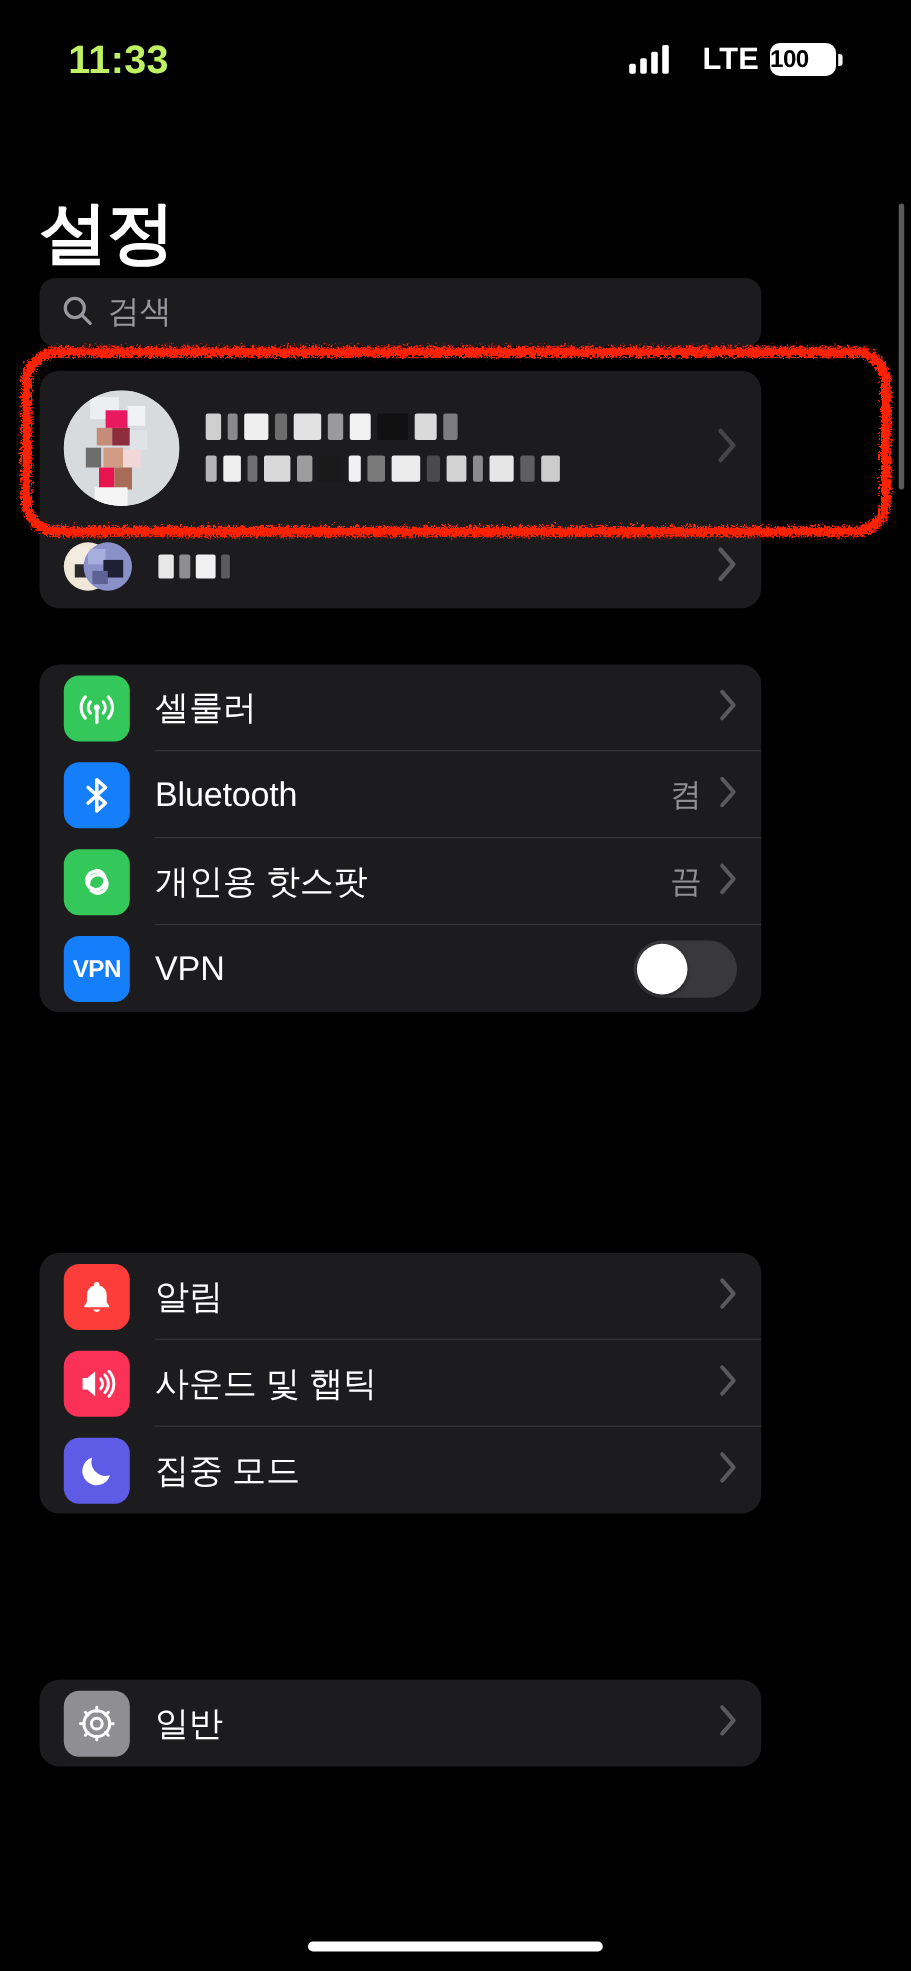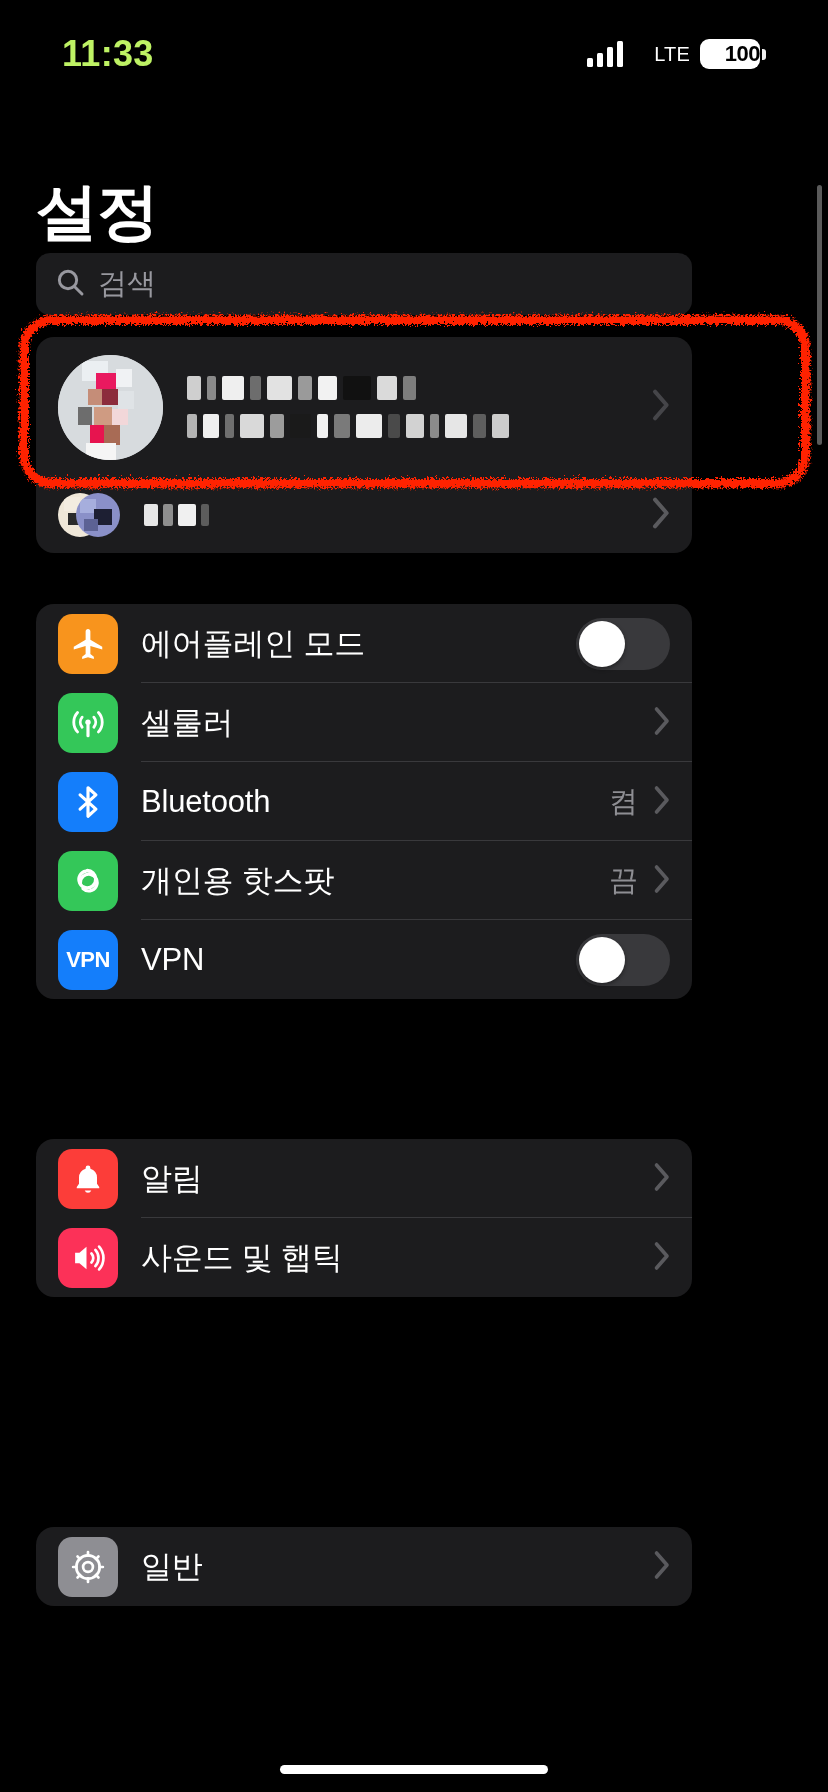--- a/index.html
+++ b/index.html
@@ -18,25 +18,25 @@
     padding:0 62px 0 62px;
   }
   .sb-time { color:#bef264; font-size:36px; font-weight:600; letter-spacing:.3px; line-height:1; }
   .sb-right { display:flex; align-items:center; gap:10px; }
   .sig { display:flex; align-items:flex-end; gap:4px; height:26px; }
   .sig i { display:block; width:6px; background:#fff; border-radius:1.5px; }
   .sig i:nth-child(1){ height:9px; }
   .sig i:nth-child(2){ height:14px; }
   .sig i:nth-child(3){ height:20px; }
   .sig i:nth-child(4){ height:26px; }
-  .sb-lte { color:#fff; font-size:20px; font-weight:400; letter-spacing:.2px;margin-left:21px; }
+  .sb-lte { color:#fff; font-size:28px; font-weight:700; letter-spacing:.2px;margin-left:21px; }
   .batt { display:flex; align-items:center; }
   .batt-body {
     width:60px; height:30px; border-radius:9px; background:#fff;
-    display:flex; align-items:center; justify-content:flex-end;
+    display:flex; align-items:center; justify-content:flex-start;
   }
   .batt-num { color:#000; font-size:22px; font-weight:700; letter-spacing:-.5px; }
   .batt-cap { width:4px; height:11px; background:#fff; border-radius:0 3px 3px 0; margin-left:2px; opacity:.95; }
 
   
   .scroll-ind {
     position:absolute; right:6px; top:185px; width:5px; height:260px;
     background:#5a5a5a; border-radius:3px;
   }
 
@@ -228,32 +228,20 @@
             <polyline points="3,2 10,10 3,18"></polyline>
           </svg>
       </span>
     </div>
   </div>
 
   <div class="annot"></div>
 
   <div class="group" style="top:604px;">
 
-    <div class="row">
-      <div class="ico" style="background:#f8941d">
-        <svg width="38" height="38" viewBox="0 0 24 24" fill="#fff">
-            <path d="M21 15.5v-1.8l-7.5-4.4V4.1c0-.9-.6-1.6-1.5-1.6s-1.5.7-1.5 1.6v5.2L3 13.7v1.8l7.5-2.3v5.1L8.3 20v1.4l3.7-1 3.7 1V20l-2.2-1.7v-5.1L21 15.5z"></path>
-          </svg>
-      </div>
-      <div class="label">에어플레인 모드</div>
-      <div class="toggle">
-          <div class="knob"></div>
-        </div>
-      <div class="sep"></div>
-    </div>
 
 
     <div class="row">
       <div class="ico" style="background:#34c759">
         <svg width="38" height="38" viewBox="0 0 24 24" fill="none" stroke="#fff" stroke-width="1.8" stroke-linecap="round">
           <path d="M5.4 5.4a9 9 0 0 0 0 12.2"></path>
             <path d="M18.6 5.4a9 9 0 0 1 0 12.2"></path>
           <path d="M8.3 8.3a5 5 0 0 0 0 6.4"></path>
             <path d="M15.7 8.3a5 5 0 0 1 0 6.4"></path>
           <circle cx="12" cy="11.5" r="1.7" fill="#fff" stroke="none"></circle>
@@ -342,20 +330,34 @@
       </div>
       <div class="label">사운드 및 햅틱</div>
       <span class="chev">
         <svg width="18" height="30" viewBox="0 0 12 20" fill="none" stroke="#8e8e93" stroke-width="2.4" stroke-linecap="round" stroke-linejoin="round">
             <polyline points="3,2 10,10 3,18"></polyline>
           </svg>
       </span>
       <div class="sep"></div>
     </div>
 
+    <div class="row">
+      <div class="ico" style="background:#5e5ce6">
+        <svg width="36" height="36" viewBox="0 0 24 24" fill="#fff">
+            <path d="M20 14.8A8.6 8.6 0 0 1 9.2 4a8.6 8.6 0 1 0 10.8 10.8z"></path>
+          </svg>
+      </div>
+      <div class="label">집중 모드</div>
+      <span class="chev">
+        <svg width="18" height="30" viewBox="0 0 12 20" fill="none" stroke="#8e8e93" stroke-width="2.4" stroke-linecap="round" stroke-linejoin="round">
+            <polyline points="3,2 10,10 3,18"></polyline>
+          </svg>
+      </span>
+      <div class="sep"></div>
+    </div>
 
   </div>
 
   <div class="group" style="top:1527px;">
     <div class="row">
       <div class="ico" style="background:#8e8e93">
         <svg width="38" height="38" viewBox="0 0 24 24" fill="none" stroke="#fff" stroke-width="1.7">
           <circle cx="12" cy="12" r="3.1"></circle>
           <path d="M12 2.6v2.2M12 19.2v2.2M21.4 12h-2.2M4.8 12H2.6M18.6 5.4l-1.6 1.6M7 17l-1.6 1.6M18.6 18.6 17 17M7 7 5.4 5.4" stroke-linecap="round"></path>
           <circle cx="12" cy="12" r="7.4"></circle>

